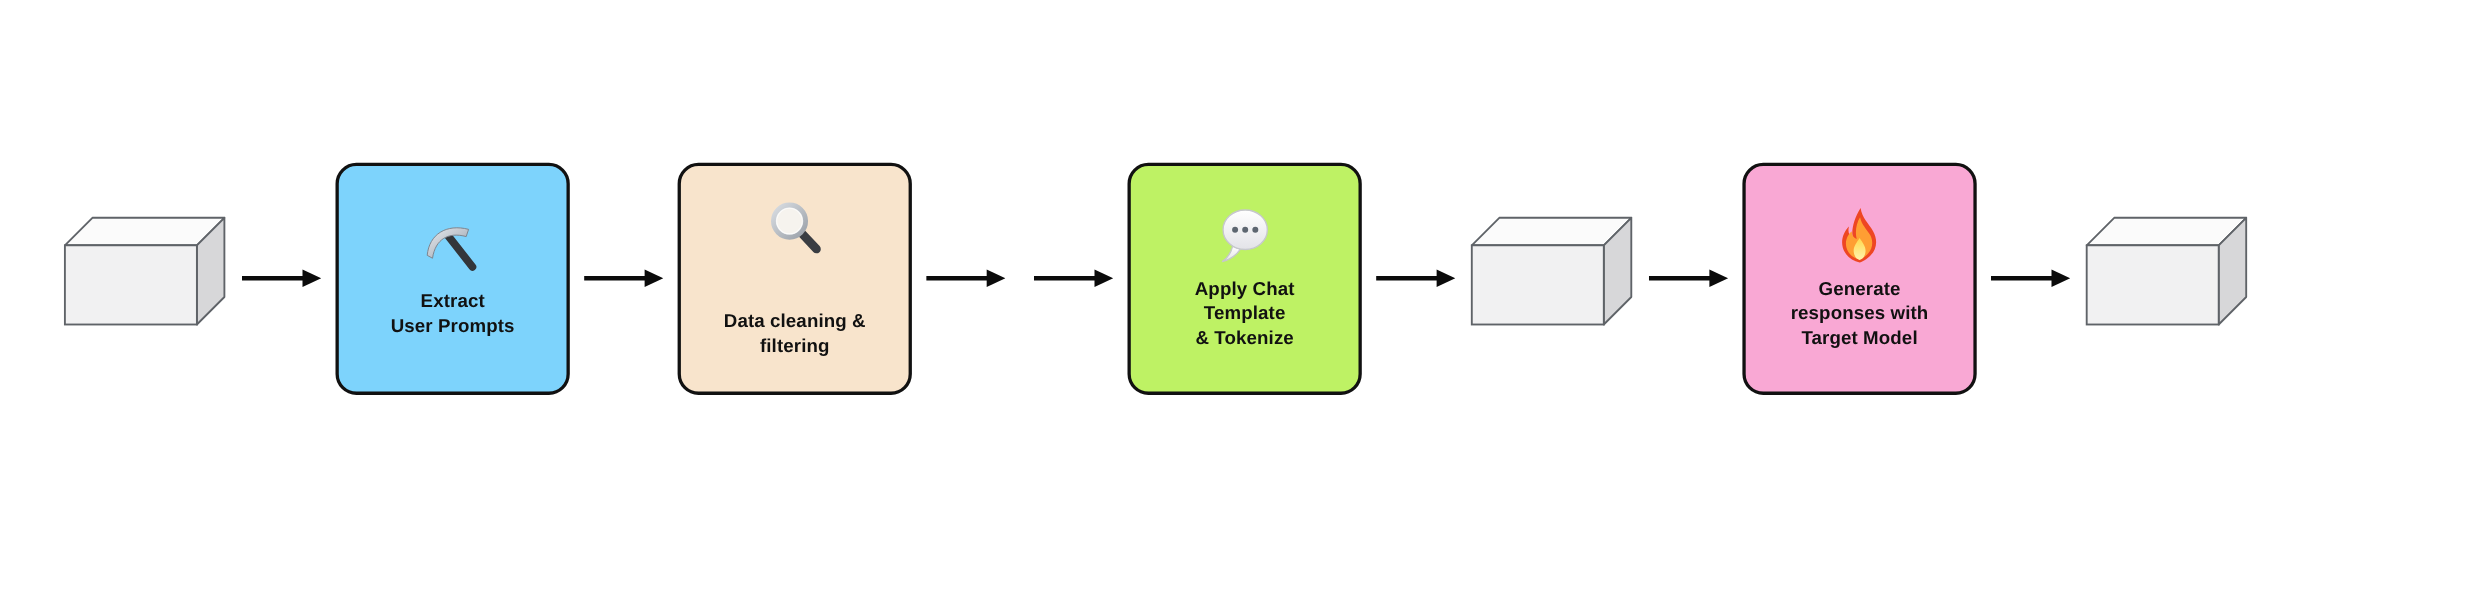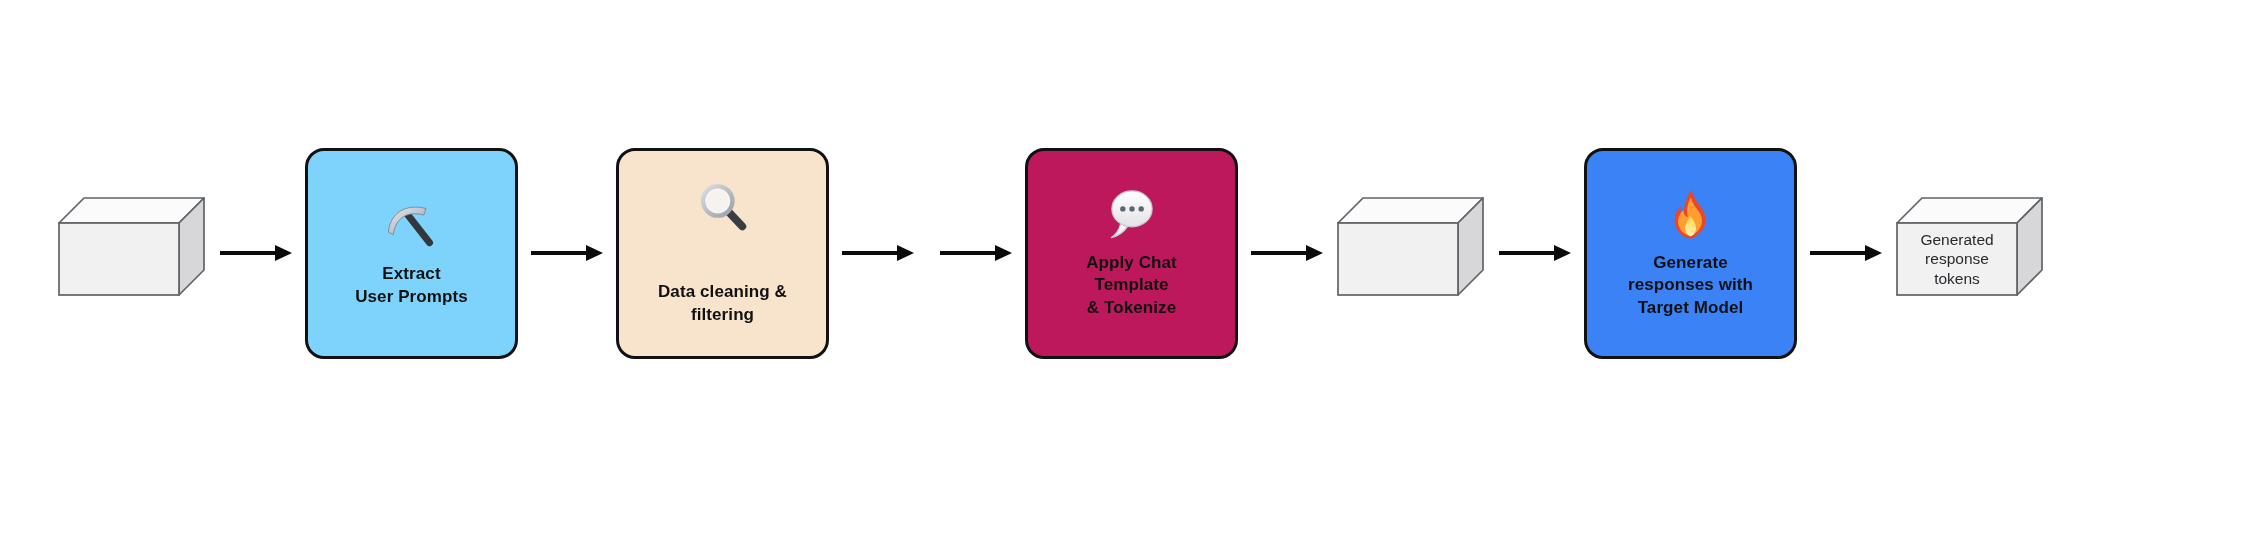--- a/index.html
+++ b/index.html
@@ -164,21 +164,21 @@
     </div>
 
 
     <div class="arrow">
       <svg viewBox="0 0 72 20">
         <line x1="0" y1="10" x2="57" y2="10" stroke="#0B0B0B" stroke-width="4"></line>
         <polygon points="55,2 72,10 55,18" fill="#0B0B0B"></polygon>
       </svg>
     </div>
 
-    <div class="process" style="background-color: #be185d;">
+    <div class="process" style="background-color: #bef264;">
       <span class="icon">
         <svg viewBox="0 0 64 64">
           <defs>
             <linearGradient id="bub" x1="0" y1="0" x2="0" y2="1">
               <stop offset="0" stop-color="#ffffff"></stop>
                 <stop offset="1" stop-color="#e3e3e8"></stop>
             </linearGradient>
           </defs>
           <path d="M19,42 C17,50 13,55 8,58 C17,56 23,51 27,45 Z" fill="url(#bub)" stroke="#c6c7cd" stroke-width="1.4"></path>
           <ellipse cx="32" cy="25" rx="23" ry="20.5" fill="url(#bub)" stroke="#c6c7cd" stroke-width="1.4"></ellipse>
@@ -207,21 +207,21 @@
       </svg>
     </div>
 
     <div class="arrow">
       <svg viewBox="0 0 72 20">
         <line x1="0" y1="10" x2="57" y2="10" stroke="#0B0B0B" stroke-width="4"></line>
         <polygon points="55,2 72,10 55,18" fill="#0B0B0B"></polygon>
       </svg>
     </div>
 
-    <div class="process" style="background-color: #3b82f6;">
+    <div class="process" style="background-color: #f9a8d4;">
       <span class="icon">
         <svg viewBox="0 0 64 64">
           <defs>
             <linearGradient id="core" x1="0" y1="0" x2="0" y2="1">
               <stop offset="0" stop-color="#ffd84d"></stop>
                 <stop offset="1" stop-color="#fff3ae"></stop>
             </linearGradient>
           </defs>
           <path d="M32.5,2.5 C34,13 41,18.5 45.5,26.5 C50.5,35.5 49.5,45 43,51.5 C39,55.8 34,58.6 31.5,59 C23.5,57.5 16.5,52 14,43.5 C11.8,35 15,27 20.5,21.5 C18.8,27.5 20.8,31.5 24.5,33.5 C22.5,26.5 25.5,13.5 32.5,2.5 Z" fill="#EE4623"></path>
           <path d="M32,12 C33.5,20 39,24.5 42.5,30.5 C46,37 45,44.5 40.5,49.5 C37,53.5 33,55.6 31.5,55.9 C25,54.8 19.5,50 17.8,43.5 C16,36.5 19,30 23.5,26.5 C23,30.5 25.5,33.5 28.5,34.5 C26.5,28 28,18 32,12 Z" fill="#FF9E33"></path>
@@ -239,19 +239,16 @@
         <polygon points="55,2 72,10 55,18" fill="#0B0B0B"></polygon>
       </svg>
     </div>
 
     <div class="cube">
       <svg class="cube-svg" viewBox="0 0 150 102">
         <polygon points="2,28 27,3 147,3 122,28" fill="#FBFBFB" stroke="#5F6368" stroke-width="1.7" stroke-linejoin="round"></polygon>
         <polygon points="122,28 147,3 147,75 122,100" fill="#D7D7D9" stroke="#5F6368" stroke-width="1.7" stroke-linejoin="round"></polygon>
         <rect x="2" y="28" width="120" height="72" fill="#F1F1F2" stroke="#5F6368" stroke-width="1.7"></rect>
       </svg>
-      <div class="cube-label">Generated
-response
-tokens</div>
     </div>
 
   </div>
 </div>
 
 </body></html>

